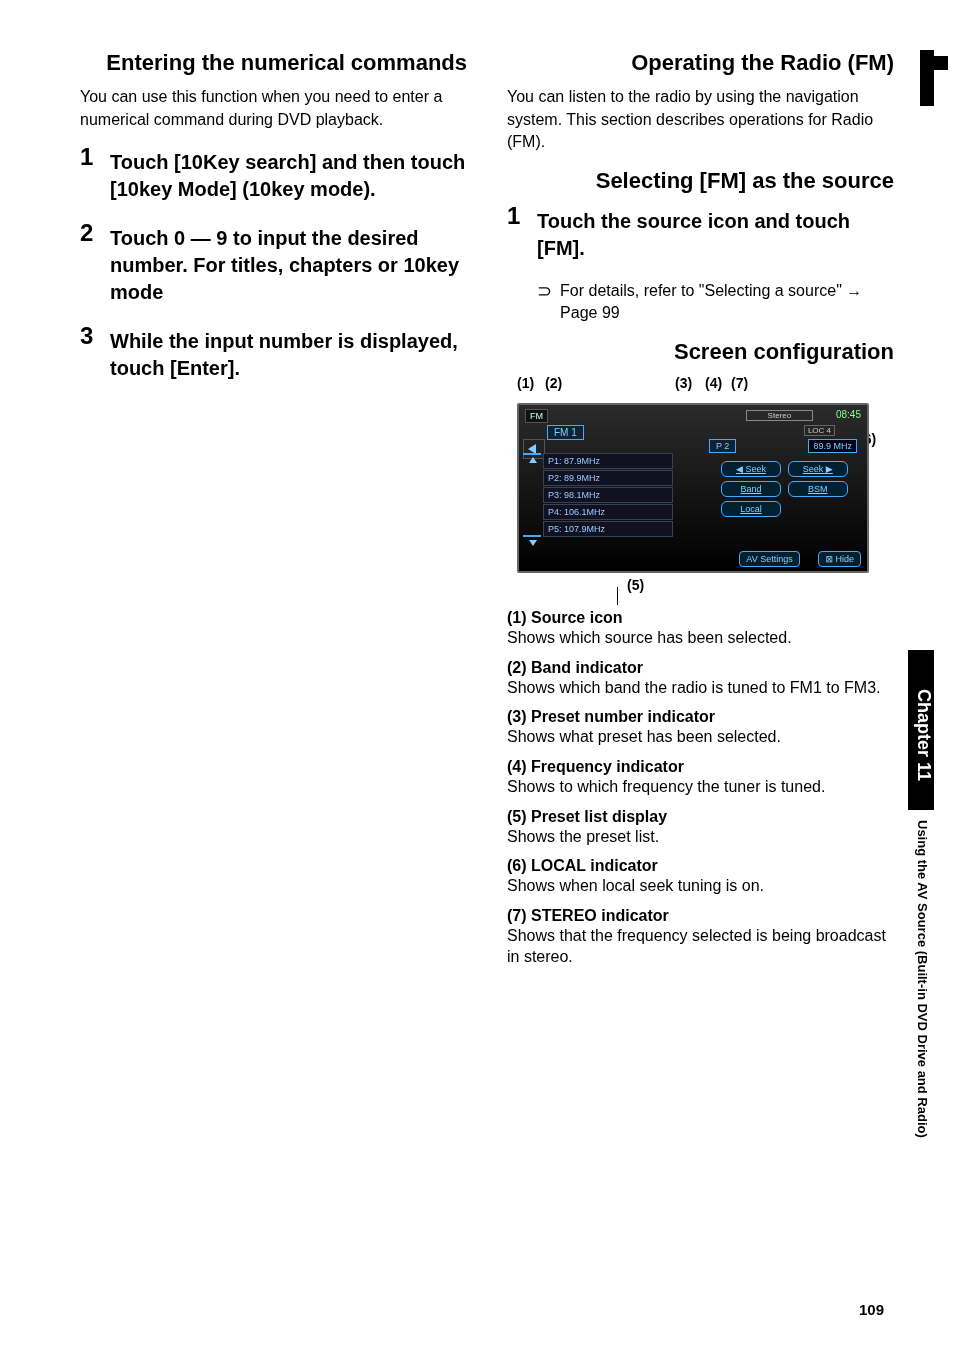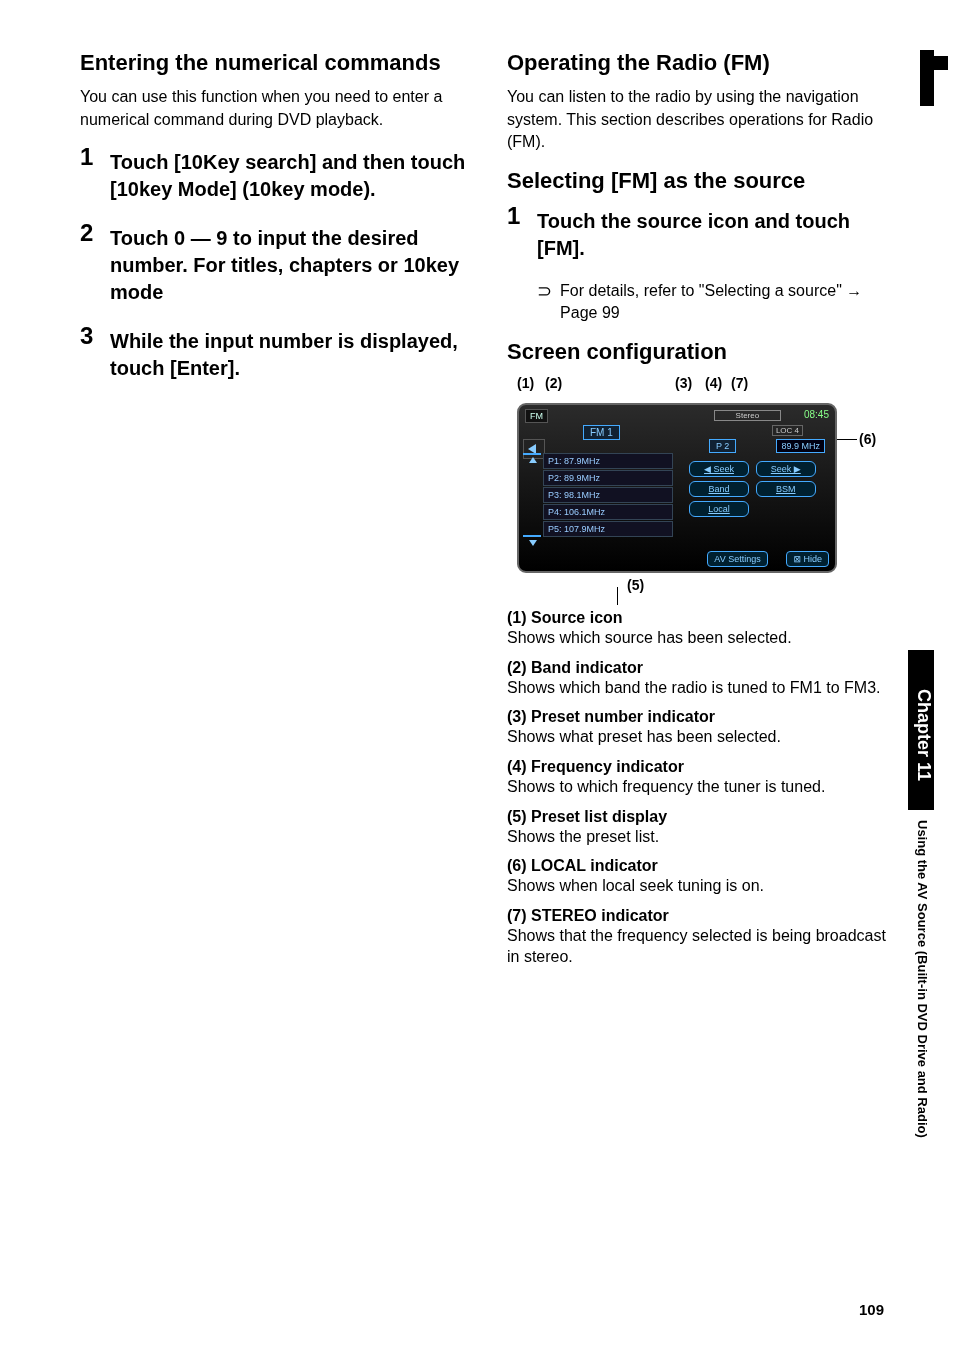--- a/index.html
+++ b/index.html
@@ -1,36 +1,36 @@
 <!DOCTYPE html>
 <html><head>
 <meta charset="utf-8">
 <style>
   * { box-sizing: border-box; margin: 0; padding: 0; }
   html, body { width: 954px; height: 1352px; background: #fff; font-family: Arial, Helvetica, sans-serif; color: #000; }
   .page { position: relative; width: 954px; height: 1352px; padding: 50px 60px 50px 80px; }
   .columns { display: flex; gap: 40px; }
   .col { flex: 1; min-width: 0; }
-  h2.section { font-size: 22px; font-weight: bold; margin-bottom: 10px; line-height: 1.2; }
+  h2.section { font-size: 22px; font-weight: bold; margin-bottom: 10px; line-height: 1.2; text-align: right; }
   p.body { font-size: 16px; line-height: 1.4; margin-bottom: 14px; }
   ol.steps { list-style: none; padding: 0; margin: 0; }
   ol.steps li { display: flex; align-items: flex-start; margin-bottom: 18px; }
   ol.steps .num { font-size: 24px; font-weight: bold; margin-right: 10px; line-height: 1; min-width: 20px; }
   ol.steps .step-text { font-size: 20px; font-weight: bold; line-height: 1.35; padding-top: 4px; }
   .sub { margin-left: 30px; margin-bottom: 14px; }
   .sub-row { display: flex; align-items: flex-start; font-size: 16px; line-height: 1.4; }
   .sub-row .supset { font-size: 18px; margin-right: 8px; line-height: 1.3; }
   .arrow { font-weight: bold; }
   .callout-labels { display:flex; font-size:14px; font-weight:bold; margin-left:10px; }
   .callout-labels span { display:inline-block; }
   .diagram-wrap { margin: 8px 0 16px 0; }
   .diagram { position: relative; width: 360px; margin-left: 10px; }
-  .screen { position: relative; width: 320px; height: 170px; background: linear-gradient(#2b2b2b,#000); border: 2px solid #666; border-radius: 9px; color:#cfe; font-size:10px; }
+  .screen { position: relative; width: 352px; height: 170px; background: linear-gradient(#2b2b2b,#000); border: 2px solid #666; border-radius: 2px; color:#cfe; font-size:10px; }
   .screen .src { position:absolute; top:4px; left:6px; background:#111; border:1px solid #555; padding:1px 4px; font-size:9px; }
-  .screen .fm1 { position:absolute; top:20px; left:28px; background:#123; border:1px solid #4af; padding:1px 6px; font-size:10px; color:#8cf;margin-left:36px; }
+  .screen .fm1 { position:absolute; top:20px; left:28px; background:#123; border:1px solid #4af; padding:1px 6px; font-size:10px; color:#8cf; }
   .screen .backbtn { position:absolute; top:34px; left:4px; width:22px; height:20px; background:#222; border:1px solid #555; }
   .screen .backbtn::before { content:""; position:absolute; left:4px; top:4px; border-top:5px solid transparent; border-bottom:5px solid transparent; border-right:8px solid #8cf; }
   .screen .plist { position:absolute; top:48px; left:4px; width:150px; }
   .screen .plist .arrowbtn { width:18px; height:14px; background:#223; border:1px solid #4af; margin-bottom:2px; position:relative; }
   .screen .plist .row { background:#112; border:1px solid #345; padding:2px 4px; font-size:9px; color:#9cf; margin-bottom:1px; margin-left:20px; }
   .screen .plist .arrowbtn.up::before { content:""; position:absolute; left:5px; top:3px; border-left:4px solid transparent; border-right:4px solid transparent; border-bottom:6px solid #8cf; }
   .screen .plist .arrowbtn.dn::before { content:""; position:absolute; left:5px; top:4px; border-left:4px solid transparent; border-right:4px solid transparent; border-top:6px solid #8cf; }
   .screen .topright { position:absolute; top:4px; right:6px; text-align:right; }
   .screen .topright .stereo { display:inline-block; border:1px solid #888; font-size:8px; padding:0 21px; color:#ccc; margin-right:4px; }
   .screen .topright .time { font-size:10px; color:#8f8;padding-left:16px; }

